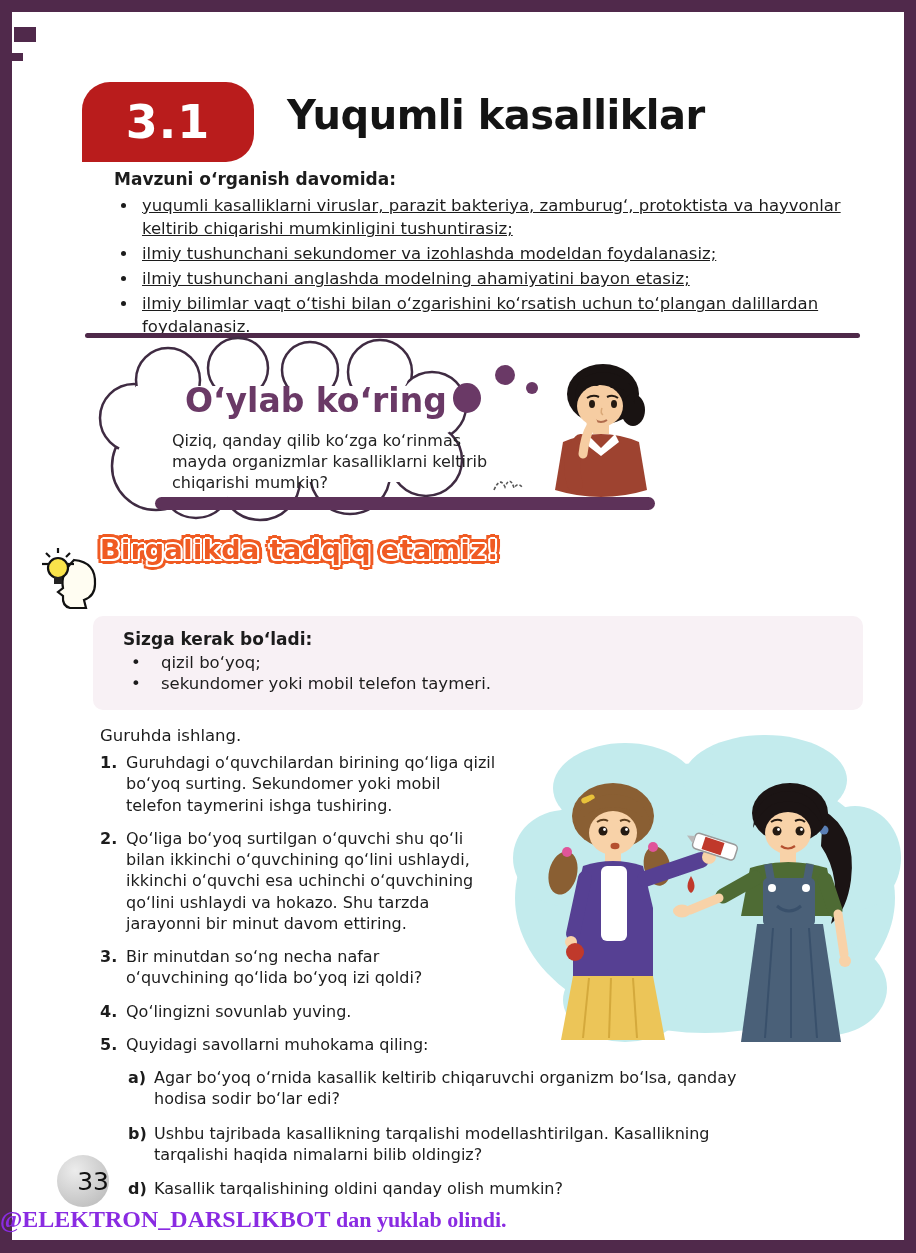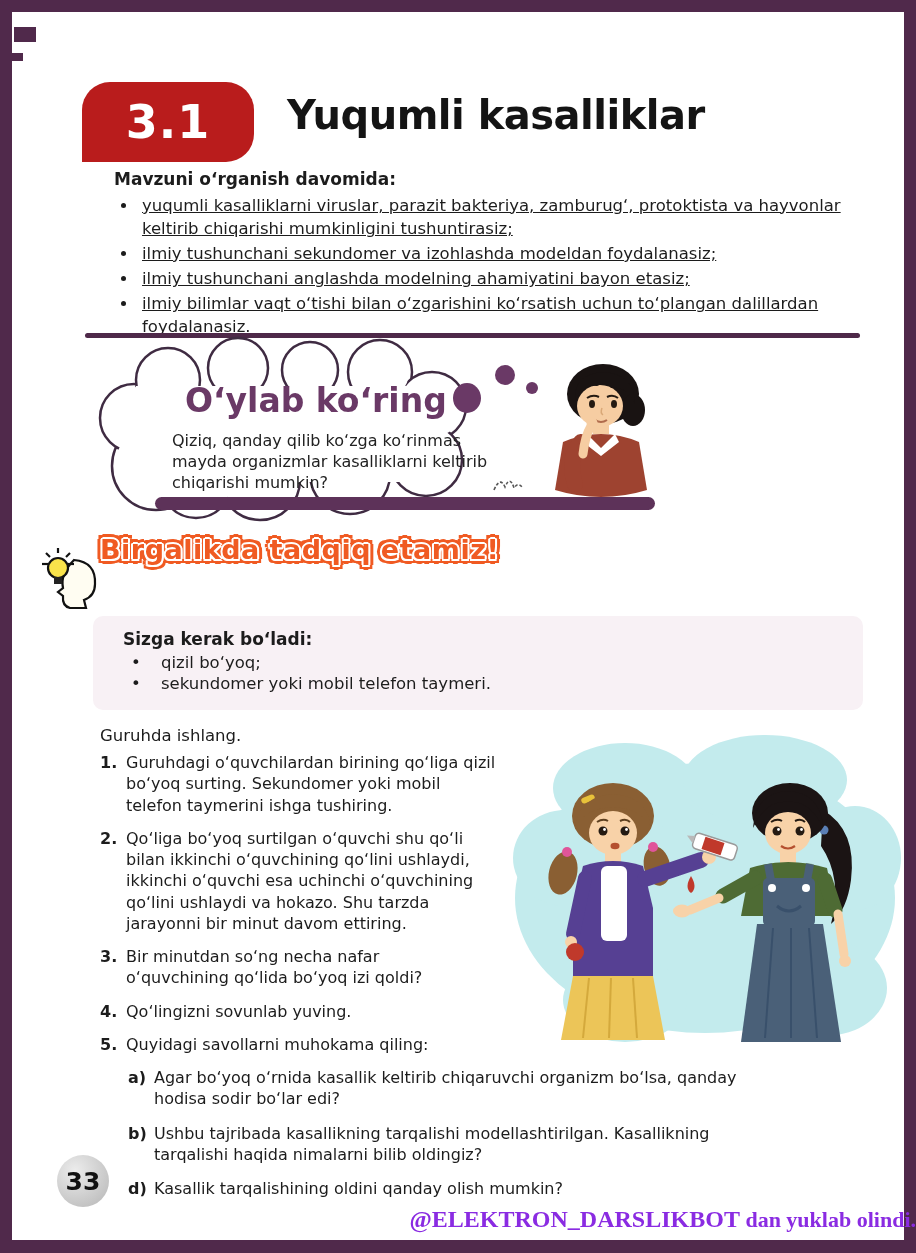--- a/index.html
+++ b/index.html
@@ -67,23 +67,23 @@
   .q-a .txt{max-width:600px;}
   .q-b .txt{max-width:560px;}
   .q-d .txt{max-width:640px;}
 
   
   .kids-svg{position:absolute;left:505px;top:738px;width:400px;height:320px;overflow:visible;z-index:0;}
 
   
   .page-badge{position:absolute;left:57px;top:1155px;width:52px;height:52px;border-radius:50%;
               background:radial-gradient(circle at 35% 30%,#ececec,#b5b5b5);
-              display:flex;align-items:center;justify-content:center;
-              font-size:25px;font-weight:bold;color:#111;}
-  .footer{position:absolute;left:0;top:1206px;width:916px;text-align:right;
+              display:flex;align-items:center;justify-content:flex-end;
+              font-size:25px;font-weight:normal;color:#111;}
+  .footer{position:absolute;left:0;top:1206px;width:916px;text-align:left;
           font-family:"Liberation Serif","DejaVu Serif",serif;font-weight:bold;color:#8a2be2;}
   .footer .bot{font-size:24px;}
   .footer .rest{font-size:22px;}
 </style>
 </head>
 <body>
 
 <div id="page">
 
   <div class="frame top"></div>

